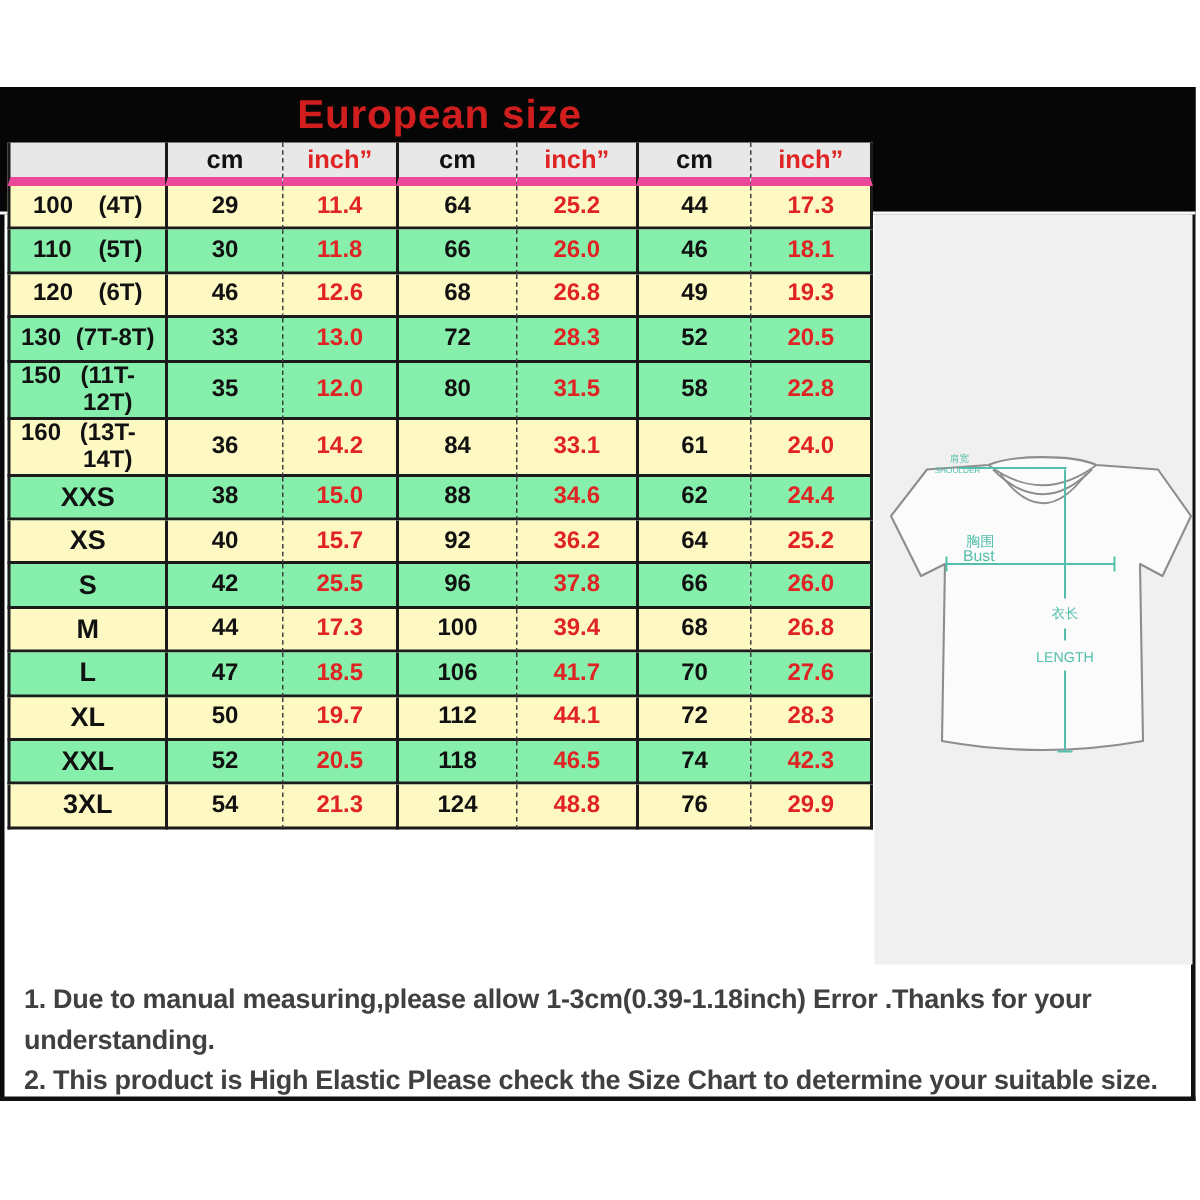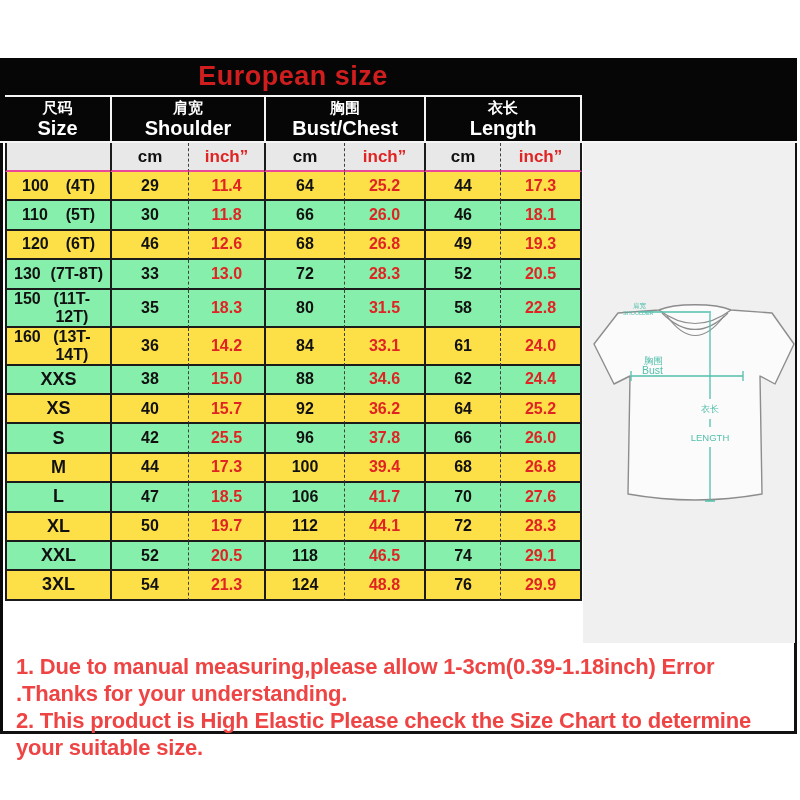--- a/index.html
+++ b/index.html
@@ -23,44 +23,44 @@
   .sizetable th,.sizetable td{box-sizing:border-box;padding:0;text-align:center;vertical-align:middle;}
   tr.group{height:48px;}
   tr.group th{background:#060606;color:#ffffff;border-top:2px solid #f5f5f5;
               border-bottom:2px solid #f5f5f5;border-left:2px solid #f5f5f5;}
   tr.group th.g0{border-left:none;}
   tr.group th.glast{border-right:2px solid #f5f5f5;}
   .zh{font-size:15px;line-height:19px;font-weight:bold;}
   .en{font-size:20px;line-height:23px;font-weight:bold;}
 
   tr.units{height:29px;background:#e8e8e8;font-size:17px;}
-  tr.units td{border-bottom:2px solid #ec4899;}
+  tr.units td{border-bottom:6px solid #ec4899;}
   tbody td{height:29.4px;font-size:16px;color:#111;border-bottom:2px solid #1b1b1b;}
   td.first{border-left:2px solid #1b1b1b;}
   td.gb{border-left:2px solid #1b1b1b;}
   td.dash{border-left:1px dashed #3f3f3f;margin-top:24px;}
   td.last{border-right:2px solid #1b1b1b;}
   td.in,td.inh{color:#e02323;}
   td.cmh{color:#111;}
-  tbody tr.dark{background:#fde047;}
+  tbody tr.dark{background:#fef9c3;}
   tbody tr.light{background:#86efac;}
   .szwrap{display:flex;justify-content:space-between;padding:0 15px;}
   .szwrap.tight{padding:0 7px;}
   .szwrap.solo{justify-content:center;font-size:18px;}
 
   
   .shirt-panel{position:absolute;left:583px;top:143px;width:212px;height:500px;background:#f0f0f0;}
   .shirt-panel svg{display:block;}
   .tshape{fill:#fbfbfb;stroke:#8d8d8d;stroke-width:1.4;stroke-linejoin:round;}
   .collar{fill:none;stroke:#8d8d8d;stroke-width:1.2;}
   .measure{stroke:#52bfab;stroke-width:1.3;fill:none;}
   .mlabel{fill:#52bfab;font-family:"Liberation Sans",sans-serif;}
 
   
-  .notes{position:absolute;left:16px;top:653px;font-weight:bold;font-size:22px;color:#ef4444;
+  .notes{position:absolute;left:16px;top:653px;font-weight:bold;font-size:18px;color:#404040;
          line-height:27px;letter-spacing:-0.2px;}
 </style>
 </head>
 <body>
 
 <div class="canvas">
 
   <div class="edge-left"></div>
   <div class="edge-right"></div>
   <div class="edge-bottom"></div>
@@ -73,38 +73,20 @@
     <colgroup>
       <col style="width:105px">
         <col style="width:78px">
         <col style="width:76px">
       <col style="width:80px">
         <col style="width:80px">
         <col style="width:76px">
         <col style="width:82px">
     </colgroup>
     <thead>
-      <tr class="group">
-        <th class="g0">
-          <div class="zh">尺码</div>
-          <div class="en">Size</div>
-        </th>
-        <th colspan="2">
-          <div class="zh">肩宽</div>
-          <div class="en">Shoulder</div>
-        </th>
-        <th colspan="2">
-          <div class="zh">胸围</div>
-          <div class="en">Bust/Chest</div>
-        </th>
-        <th colspan="2" class="glast">
-          <div class="zh">衣长</div>
-          <div class="en">Length</div>
-        </th>
-      </tr>
       <tr class="units">
         <td class="first"></td>
         <td class="cmh gb">cm</td>
         <td class="inh dash">inch”</td>
         <td class="cmh gb">cm</td>
         <td class="inh dash">inch”</td>
         <td class="cmh gb">cm</td>
         <td class="inh dash last">inch”</td>
       </tr>
     </thead>
@@ -166,21 +148,21 @@
           <td class="in dash last">20.5</td>
         </tr>
         <tr class="light">
           <td class="first">
             <div class="szwrap tight">
               <span class="sz">150</span>
               <span class="szalt">(11T-12T)</span>
             </div>
           </td>
           <td class="cm gb">35</td>
-          <td class="in dash">18.3</td>
+          <td class="in dash">12.0</td>
           <td class="cm gb">80</td>
           <td class="in dash">31.5</td>
           <td class="cm gb">58</td>
           <td class="in dash last">22.8</td>
         </tr>
         <tr class="dark">
           <td class="first">
             <div class="szwrap tight">
               <span class="sz">160</span>
               <span class="szalt">(13T-14T)</span>
@@ -275,21 +257,21 @@
           <td class="first">
             <div class="szwrap solo">
               <span class="sz">XXL</span>
             </div>
           </td>
           <td class="cm gb">52</td>
           <td class="in dash">20.5</td>
           <td class="cm gb">118</td>
           <td class="in dash">46.5</td>
           <td class="cm gb">74</td>
-          <td class="in dash last">29.1</td>
+          <td class="in dash last">42.3</td>
         </tr>
         <tr class="dark">
           <td class="first">
             <div class="szwrap solo">
               <span class="sz">3XL</span>
             </div>
           </td>
           <td class="cm gb">54</td>
           <td class="in dash">21.3</td>
           <td class="cm gb">124</td>

